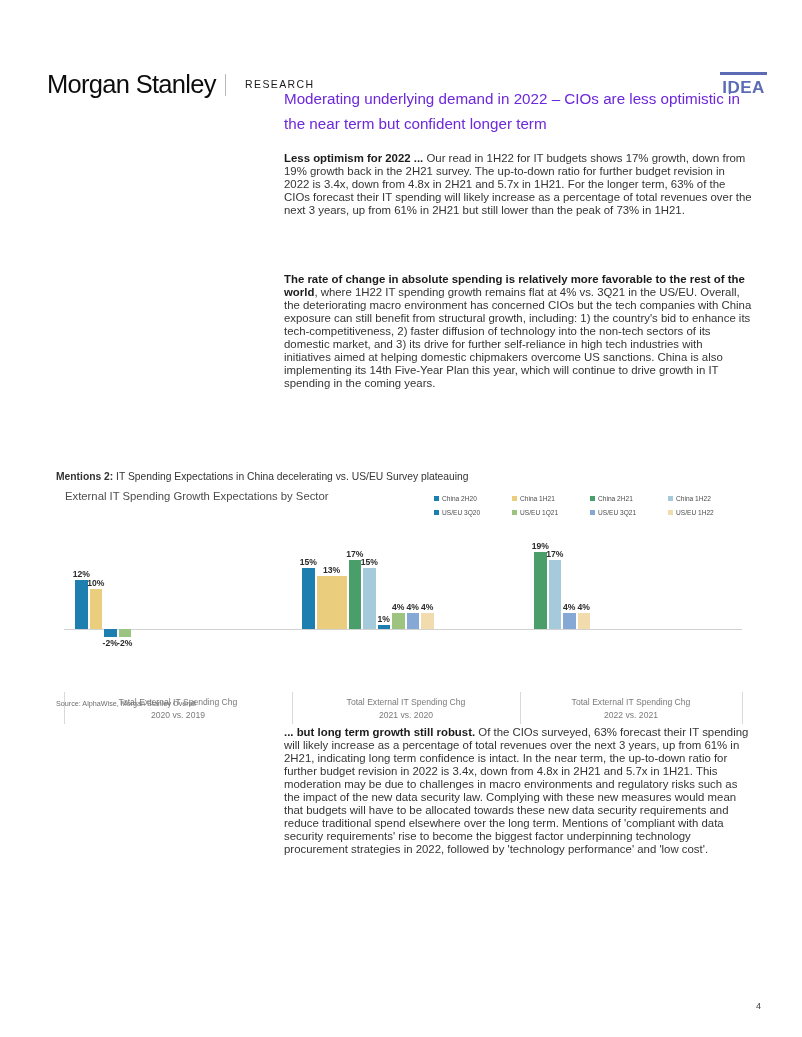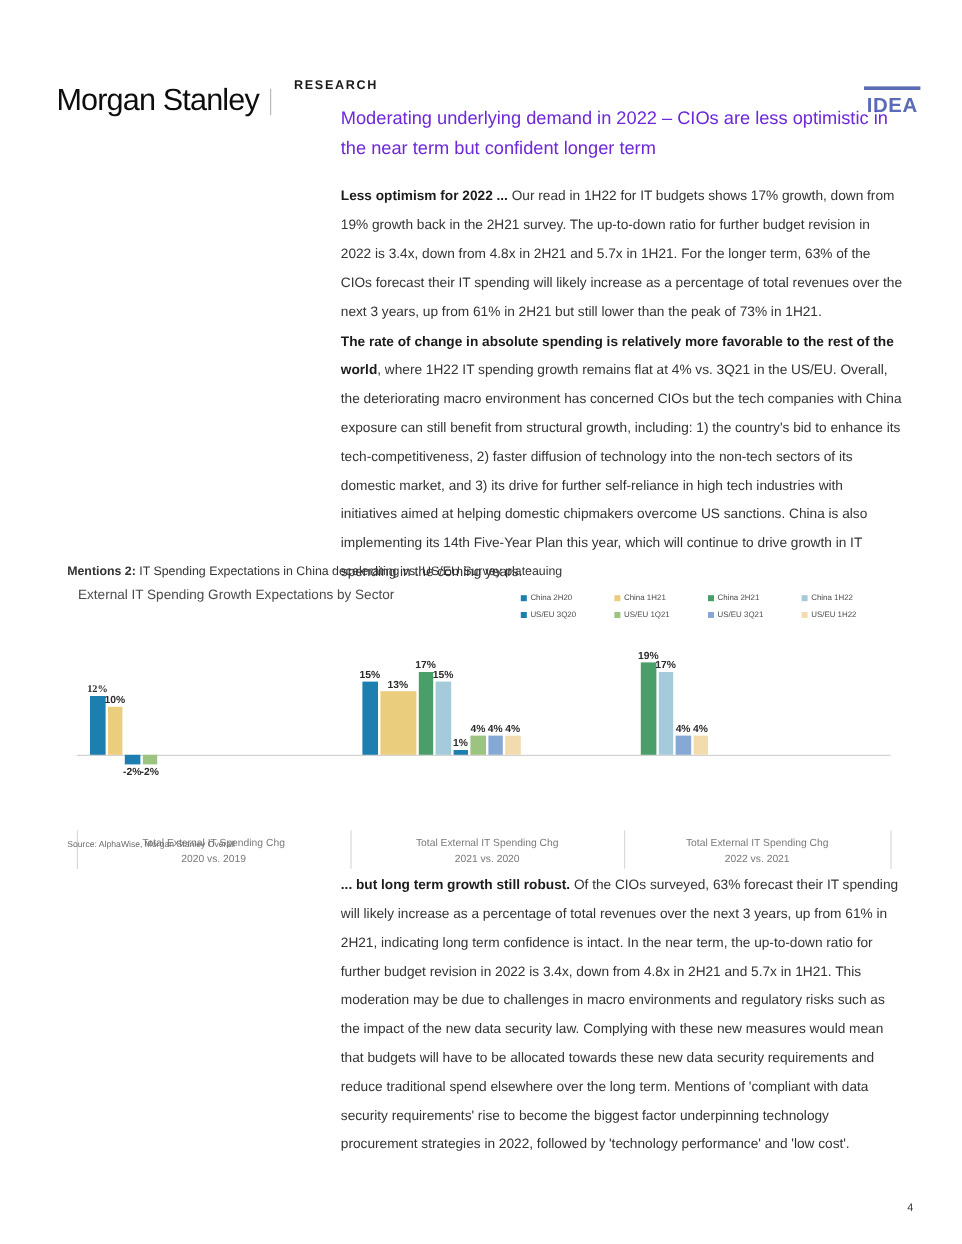--- a/index.html
+++ b/index.html
@@ -38,23 +38,23 @@
     white-space: nowrap;
   }
   .ms-divider {
     position: absolute;
     left: 225px; top: 44px;
     width: 1px; height: 22px;
     background: #b9b9b9;
   }
   .ms-research {
     position: absolute;
-    left: 245px; top: 35px;
+    left: 245px; top: 48px;
     font-size: 10.5px;
-    font-weight: 700;
+    font-weight: 400;
     letter-spacing: 1.4px;
     color: #1a1a1a;
   }
   .idea-logo {
     position: absolute;
     right: 35px; top: 42px;
     text-align: center;
   }
   .idea-bar {
     width: 47px; height: 3px;
@@ -77,21 +77,21 @@
     font-size: 15.2px;
     font-weight: 400;
     line-height: 25px;
     color: #6d28d9;
   }
   .para {
     position: absolute;
     left: 284px;
     width: 468px;
     font-size: 11.4px;
-    line-height: 24px;
+    line-height: 13px;
     color: #343434;
     text-align: left;
   }
   .para b { font-weight: 700; color: #1b1b1b; }
   #para1 { top: 152px; }
   #para2 { top: 273px; }
   #para4 { top: 726px; }
 
   
   .exhibit-title {
@@ -268,21 +268,21 @@
           <span class="legend-swatch" style="background: rgb(242, 220, 174);"></span>
           <span>US/EU 1H22</span>
         </div>
       </div>
     <div class="plot" id="chart-plot">
       <div class="zeroline"></div>
     <div class="group" style="left: 18px;">
           <div class="bars">
             <div class="bar-slot" style="width: 14.5px;">
               <div class="bar pos" style="background: rgb(29, 126, 176); height: 48.6px;"></div>
-              <div class="bar-label above" style="bottom: 71.6px; font-family: Liberation Serif, serif;">12%</div>
+              <div class="bar-label above" style="bottom: 71.6px;">12%</div>
             </div>
             <div class="bar-slot" style="width: 14.5px;">
               <div class="bar pos" style="background: rgb(235, 205, 126); height: 40.5px;"></div>
               <div class="bar-label above" style="bottom: 63.5px; text-align: center;">10%</div>
             </div>
             <div class="bar-slot" style="width: 14.5px;">
               <div class="bar neg" style="background: rgb(29, 126, 176); height: 8.1px;"></div>
               <div class="bar-label below" style="top: 112.1px;">-2%</div>
             </div>
             <div class="bar-slot" style="width: 14.5px;">

